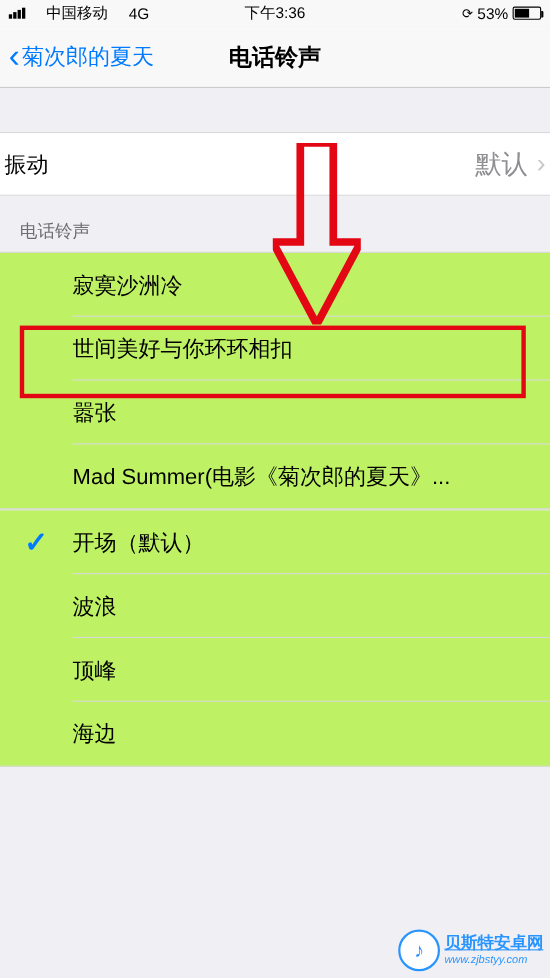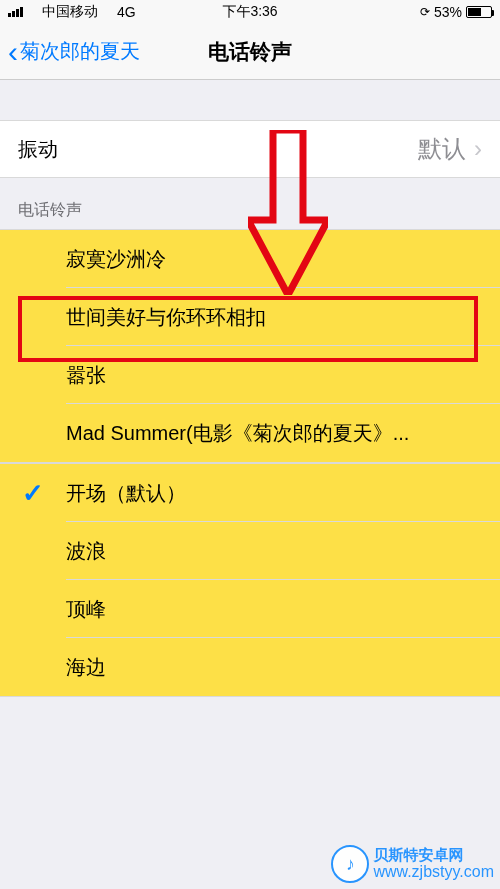--- a/index.html
+++ b/index.html
@@ -61,37 +61,37 @@
       color: #000;
     }
 
     .section-gap { height: 40px; }
     
     .cell {
       background: #fff;
       min-height: 58px;
       display: flex;
       align-items: center;
-      padding: 0 18px;
+      padding: 0 4px;
       font-size: 20px;
       color: #000;
       border-top: 1px solid #d9d9d9;
       border-bottom: 1px solid #d9d9d9;
       position: relative;
     }
     .cell .value { margin-left: auto; color: #8E8E93; font-size: 24px; }
     .cell .disclosure { color: #C7C7CC; font-size: 24px; margin-left: 8px; font-weight: 300;}
     
     .section-header {
       padding: 22px 18px 8px;
       font-size: 16px;
       color: #6D6D72;
     }
     
-    .list { background: #fde047; border-top: 1px solid #d9d9d9; border-bottom: 1px solid #d9d9d9;}
+    .list { background: #bef264; border-top: 1px solid #d9d9d9; border-bottom: 1px solid #d9d9d9;}
     .list-row {
       min-height: 58px;
       display: flex;
       align-items: center;
       padding-left: 66px;
       padding-right: 18px;
       font-size: 20px;
       color: #000;
       position: relative;
     }
@@ -127,22 +127,22 @@
       z-index: 60;
     }
     .watermark-logo {
       width: 38px; height: 38px; border-radius: 50%;
       border: 2px solid #1E90FF;
       display:flex; align-items:center; justify-content:center;
       color:#1E90FF; font-size:18px;
       background:#fff;
     }
     .watermark-text { display:flex; flex-direction:column; margin-left:4px; line-height:1.1;}
-    .watermark-text .t1 { font-size:15px; color:#1E90FF; font-weight:600;}
-    .watermark-text .t2 { font-size:16px; color:#1E90FF;}
+    .watermark-text .t1 { font-size:15px; color:#1E90FF; font-weight:600;text-decoration:underline;}
+    .watermark-text .t2 { font-size:10px; color:#1E90FF;font-style:italic;}
     
     .row-text { white-space: nowrap; overflow: hidden; text-overflow: ellipsis; max-width: 410px;}
   </style>
 </head>
 <body>
 
 <div class="status-bar">
   <div class="status-left">
     <span class="signal-bars">
         <span></span>

